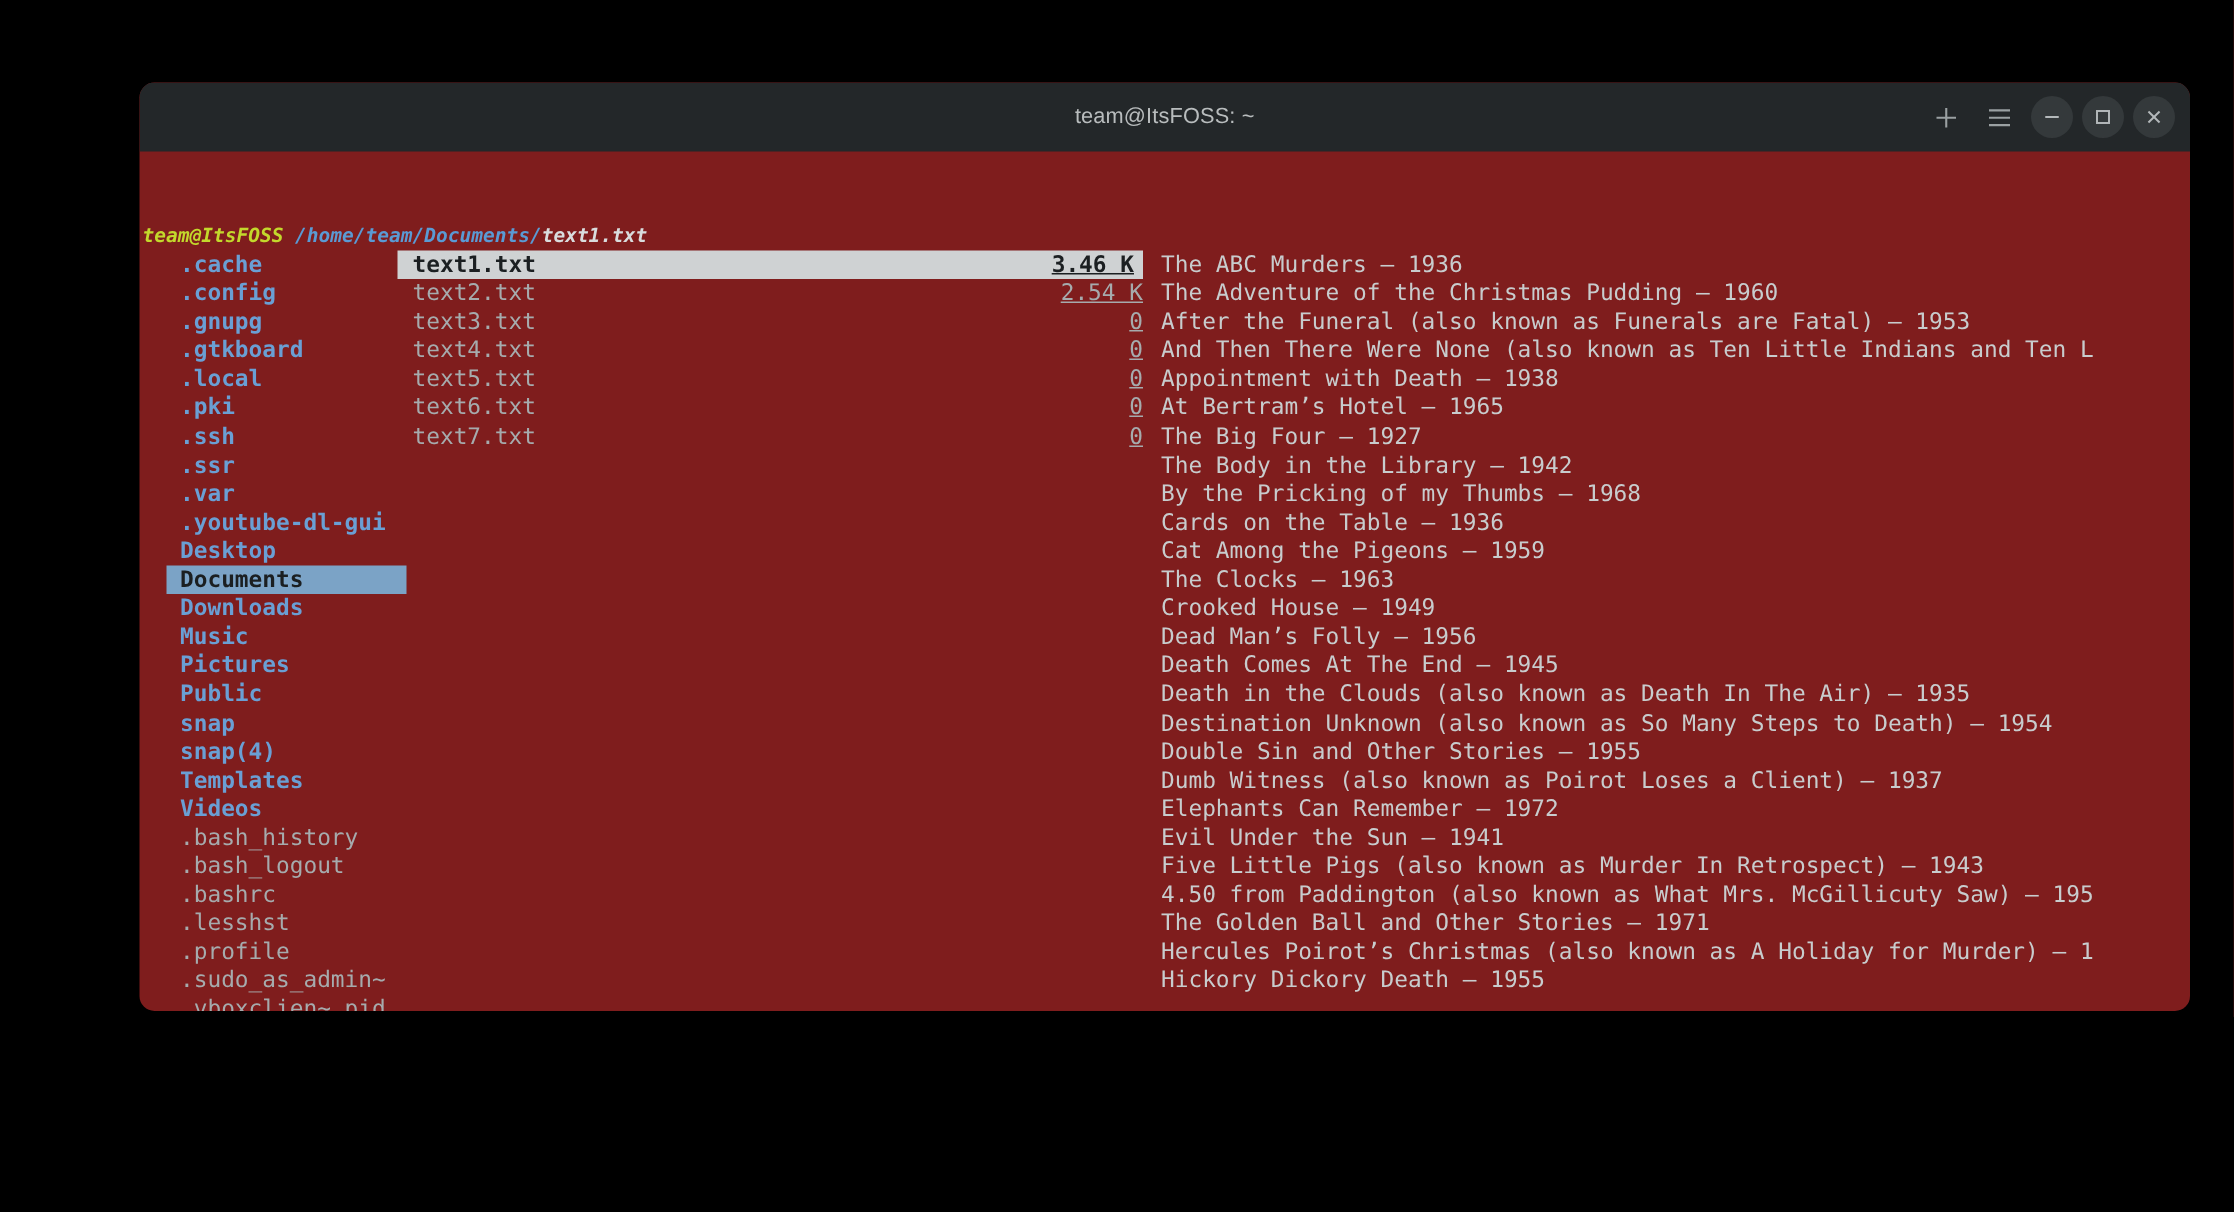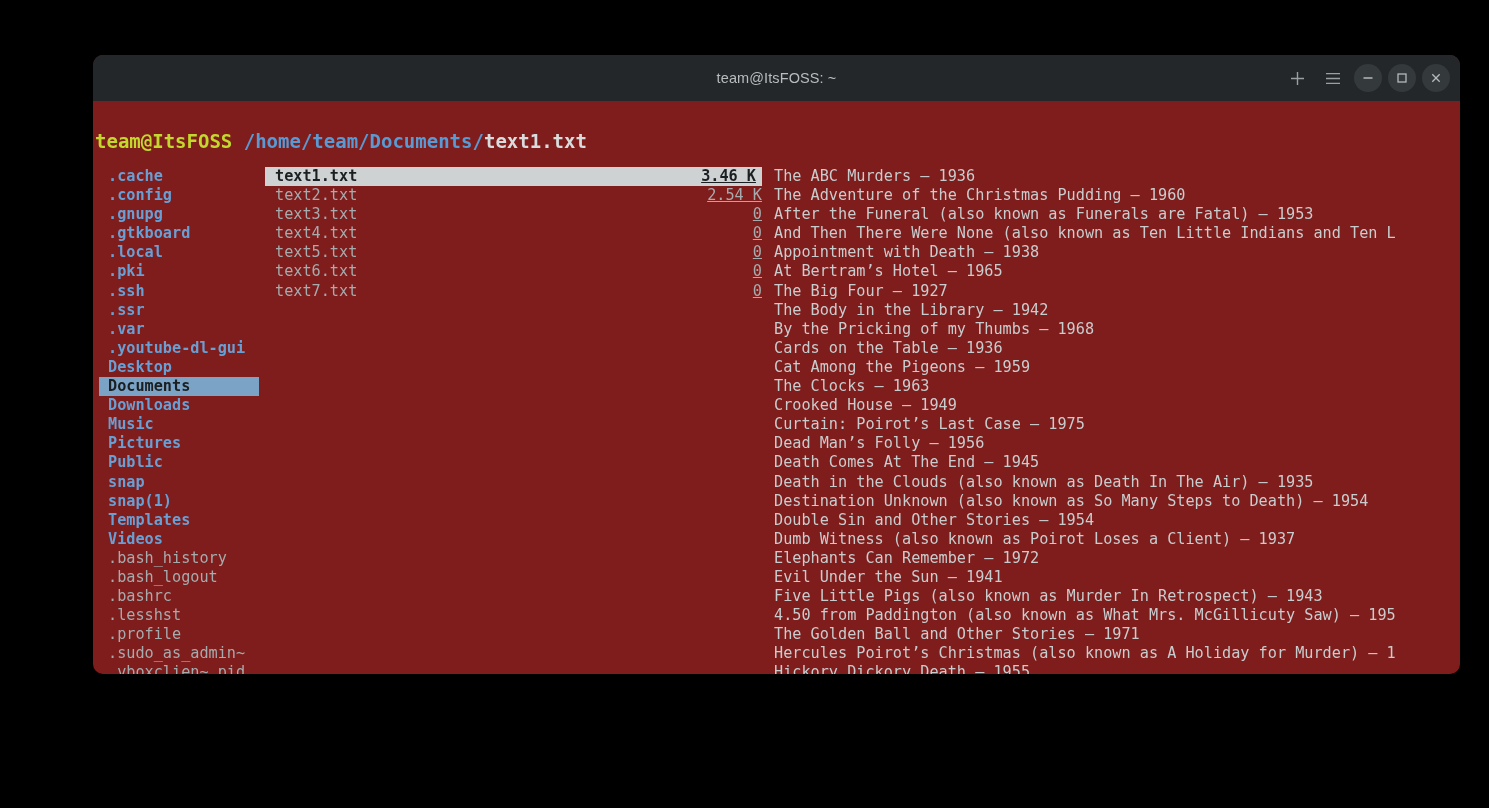--- a/index.html
+++ b/index.html
@@ -70,36 +70,37 @@
     width: 1367px;
     height: 640px;
     font-family: "DejaVu Sans Mono", monospace;
     font-size: 15.2px;
     line-height: 19.1px;
   }
 
   
   #path-header {
     position: absolute;
-    left: 2px; top: 31px;
-    white-space: pre;
-    font-weight: bold;
-    font-size: 19px;
+    left: 2px; top: 47px;
+    white-space: pre;
+    font-weight: bold;
+    font-size: 13px;
     line-height: 19.1px;
+    font-style: italic;
   }
   .c-user { color: #c3d82c; }
   .c-path { color: #5a9ad4; }
   .c-file { color: #d9dcdd; }
 
   
   .pane {
     position: absolute;
     top: 66px;
   }
-  #pane-dirs  { left: 6px;   width: 170px; }
+  #pane-dirs  { left: 18px;   width: 170px; }
   #pane-files { left: 172px; width: 503px; }
   #pane-preview { left: 675px; width: 692px; overflow: hidden; }
 
   .row {
     height: 19.1px;
     line-height: 19.1px;
     white-space: pre;
     display: flex;
     align-items: center;
   }
@@ -199,21 +200,21 @@
         <div class="row dir">.ssr</div>
         <div class="row dir">.var</div>
         <div class="row dir">.youtube-dl-gui</div>
         <div class="row dir">Desktop</div>
         <div class="row dir selected">Documents</div>
         <div class="row dir">Downloads</div>
         <div class="row dir">Music</div>
         <div class="row dir">Pictures</div>
         <div class="row dir">Public</div>
         <div class="row dir">snap</div>
-        <div class="row dir">snap(1)</div>
+        <div class="row dir">snap(4)</div>
         <div class="row dir">Templates</div>
         <div class="row dir">Videos</div>
         <div class="row">.bash_history</div>
         <div class="row">.bash_logout</div>
         <div class="row">.bashrc</div>
         <div class="row">.lesshst</div>
         <div class="row">.profile</div>
         <div class="row">.sudo_as_admin~</div>
         <div class="row">.vboxclien~.pid</div>
         <div class="row">.vboxclien~.pid</div>
@@ -239,26 +240,25 @@
         <div class="row">And Then There Were None (also known as Ten Little Indians and Ten L</div>
         <div class="row">Appointment with Death — 1938</div>
         <div class="row">At Bertram’s Hotel — 1965</div>
         <div class="row">The Big Four — 1927</div>
         <div class="row">The Body in the Library — 1942</div>
         <div class="row">By the Pricking of my Thumbs — 1968</div>
         <div class="row">Cards on the Table — 1936</div>
         <div class="row">Cat Among the Pigeons — 1959</div>
         <div class="row">The Clocks — 1963</div>
         <div class="row">Crooked House — 1949</div>
-        <div class="row">Curtain: Poirot’s Last Case — 1975</div>
         <div class="row">Dead Man’s Folly — 1956</div>
         <div class="row">Death Comes At The End — 1945</div>
         <div class="row">Death in the Clouds (also known as Death In The Air) — 1935</div>
         <div class="row">Destination Unknown (also known as So Many Steps to Death) — 1954</div>
-        <div class="row">Double Sin and Other Stories — 1954</div>
+        <div class="row">Double Sin and Other Stories — 1955</div>
         <div class="row">Dumb Witness (also known as Poirot Loses a Client) — 1937</div>
         <div class="row">Elephants Can Remember — 1972</div>
         <div class="row">Evil Under the Sun — 1941</div>
         <div class="row">Five Little Pigs (also known as Murder In Retrospect) — 1943</div>
         <div class="row">4.50 from Paddington (also known as What Mrs. McGillicuty Saw) — 195</div>
         <div class="row">The Golden Ball and Other Stories — 1971</div>
         <div class="row">Hercules Poirot’s Christmas (also known as A Holiday for Murder) — 1</div>
         <div class="row">Hickory Dickory Death — 1955</div>
       </div>
 

